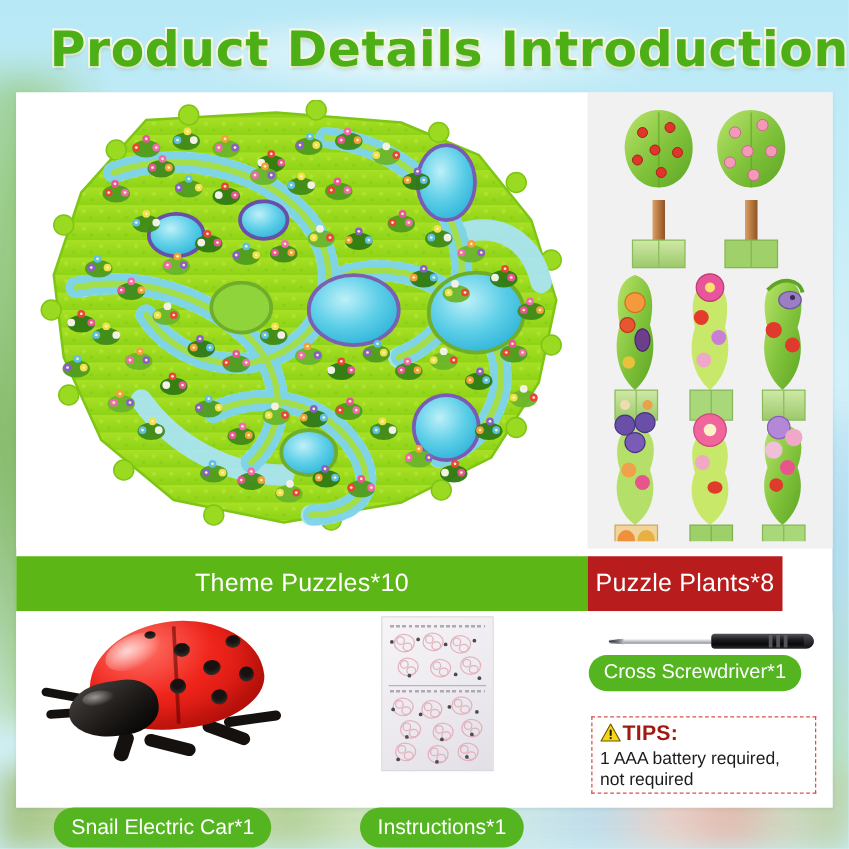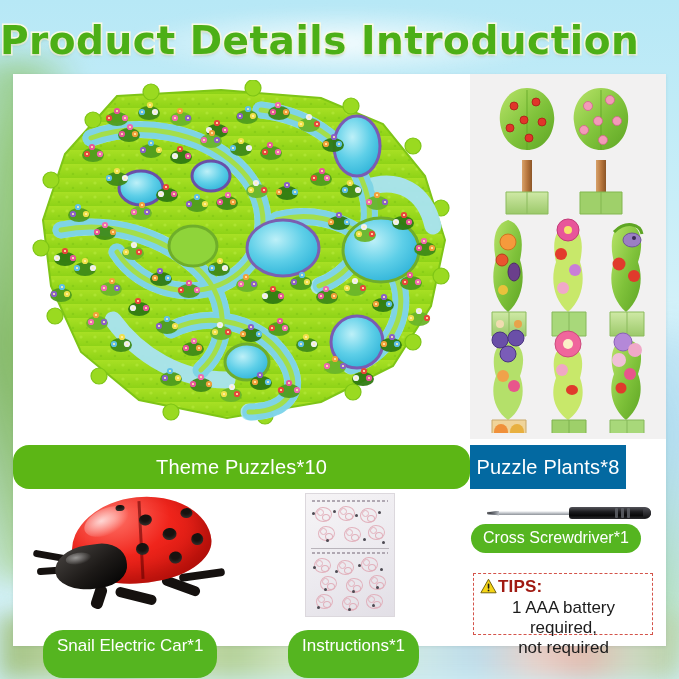--- a/index.html
+++ b/index.html
@@ -62,21 +62,21 @@
     width: 440px; height: 70px;
     background: radial-gradient(ellipse at 50% 50%, rgba(255,255,255,.85) 0%, rgba(255,255,255,0) 70%);
     filter: blur(6px);
   }
 
   
   #title {
     position: absolute;
     left: 0; top: 18px;
     width: 679px;
-    text-align: left;
+    text-align: right;
     font-size: 39px;
     font-weight: bold;
     letter-spacing: .5px;
     color: #4caf16;
     font-family: "DejaVu Sans", sans-serif;
     -webkit-text-stroke: 3.2px #fbfbe6;
     paint-order: stroke fill;
     text-shadow:
       0 0 1px #fbfbe6,
       0 2px 3px rgba(120,160,120,.35);
@@ -122,22 +122,22 @@
   .bar {
     height: 44px;
     display: flex;
     align-items: center;
     justify-content: center;
     color: #ffffff;
     font-size: 20px;
     letter-spacing: .2px;
     font-family: "Liberation Sans", sans-serif;
   }
-  .bar-left  { width: 457px; background: #5cb615; border-radius: 16px; }
-  .bar-right { width: 156px; background: #0369a1; }
+  .bar-left  { width: 457px; background: #5cb615; }
+  .bar-right { width: 156px; background: #b91c1c; }
 
   
   .bottom-region {
     position: absolute;
     left: 0; top: 415px;
     width: 653px; height: 157px;
     background: #ffffff;
     display: flex;
   }
   .cell { position: relative; height: 195px; }
@@ -146,21 +146,21 @@
   .cell-tools  { width: 203px; }
 
   
   .pill {
     position: absolute;
     background: #55b520;
     color: #fff;
     border-radius: 20px;
     font-size: 17px;
     line-height: 1;
-    padding: 7px 14px 24px;
+    padding: 7px 14px 8px;
     white-space: nowrap;
     font-family: "Liberation Sans", sans-serif;
   }
   #pill-car    { left: 30px;  bottom: 6px; }
   #pill-instr  { left: 25px;  bottom: 6px; }
   #pill-screw  { left: 8px;   top: 35px; font-size: 16px; padding: 6px 12px 7px; }
 
   
   .ladybug {
     position: absolute;
@@ -329,25 +329,24 @@
   }
   .tips-word {
     font-size: 17px;
     font-weight: bold;
     color: #a01a12;
     font-family: "Liberation Sans", sans-serif;
     letter-spacing: .2px;
   }
   .tips-body {
     margin-top: 3px;
-    font-size: 17px;
+    font-size: 14px;
     line-height: 1.18;
     color: #1c1c1c;
     font-family: "Liberation Sans", sans-serif;
-    text-align: center;
   }
 
   
   .mat-wrap {
     position: absolute;
     left: 8px; top: 6px;
     width: 441px; height: 352px;
   }
 
   

